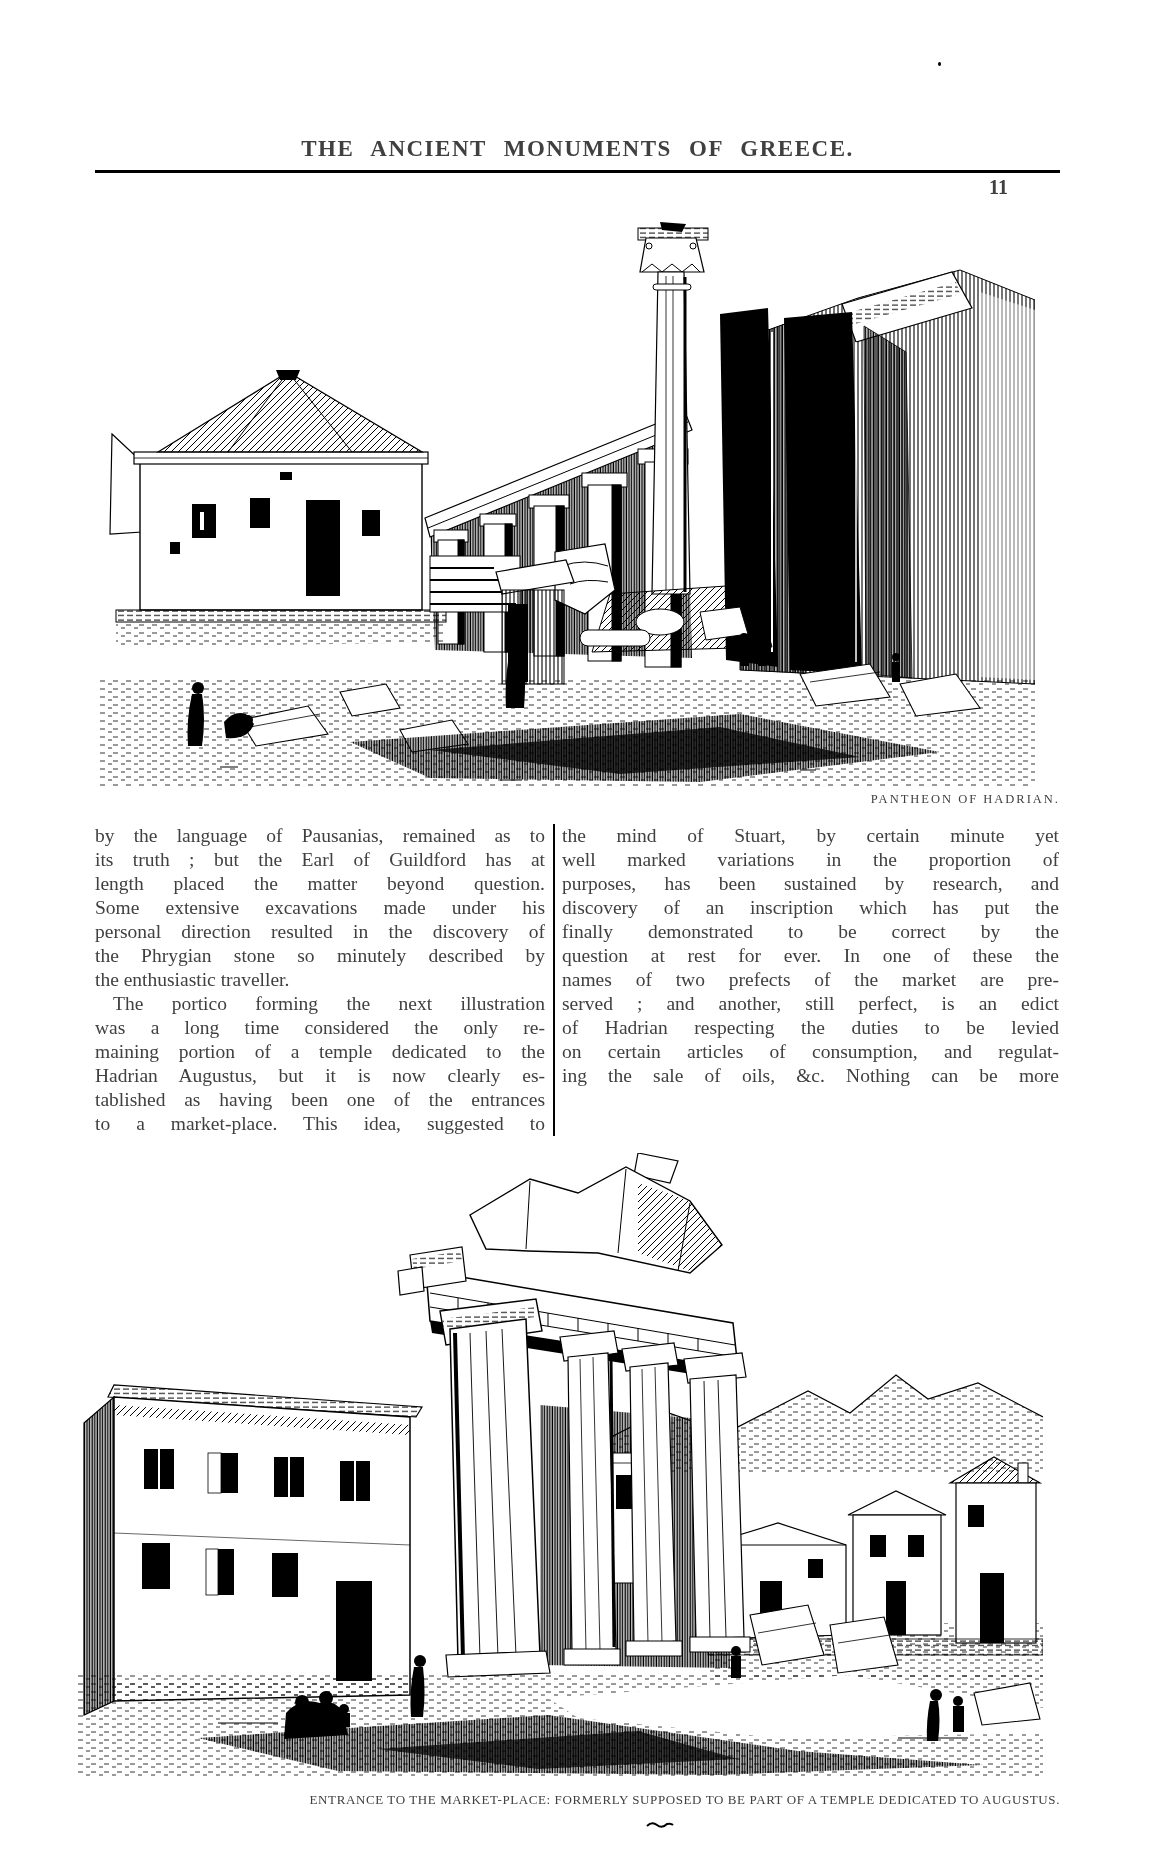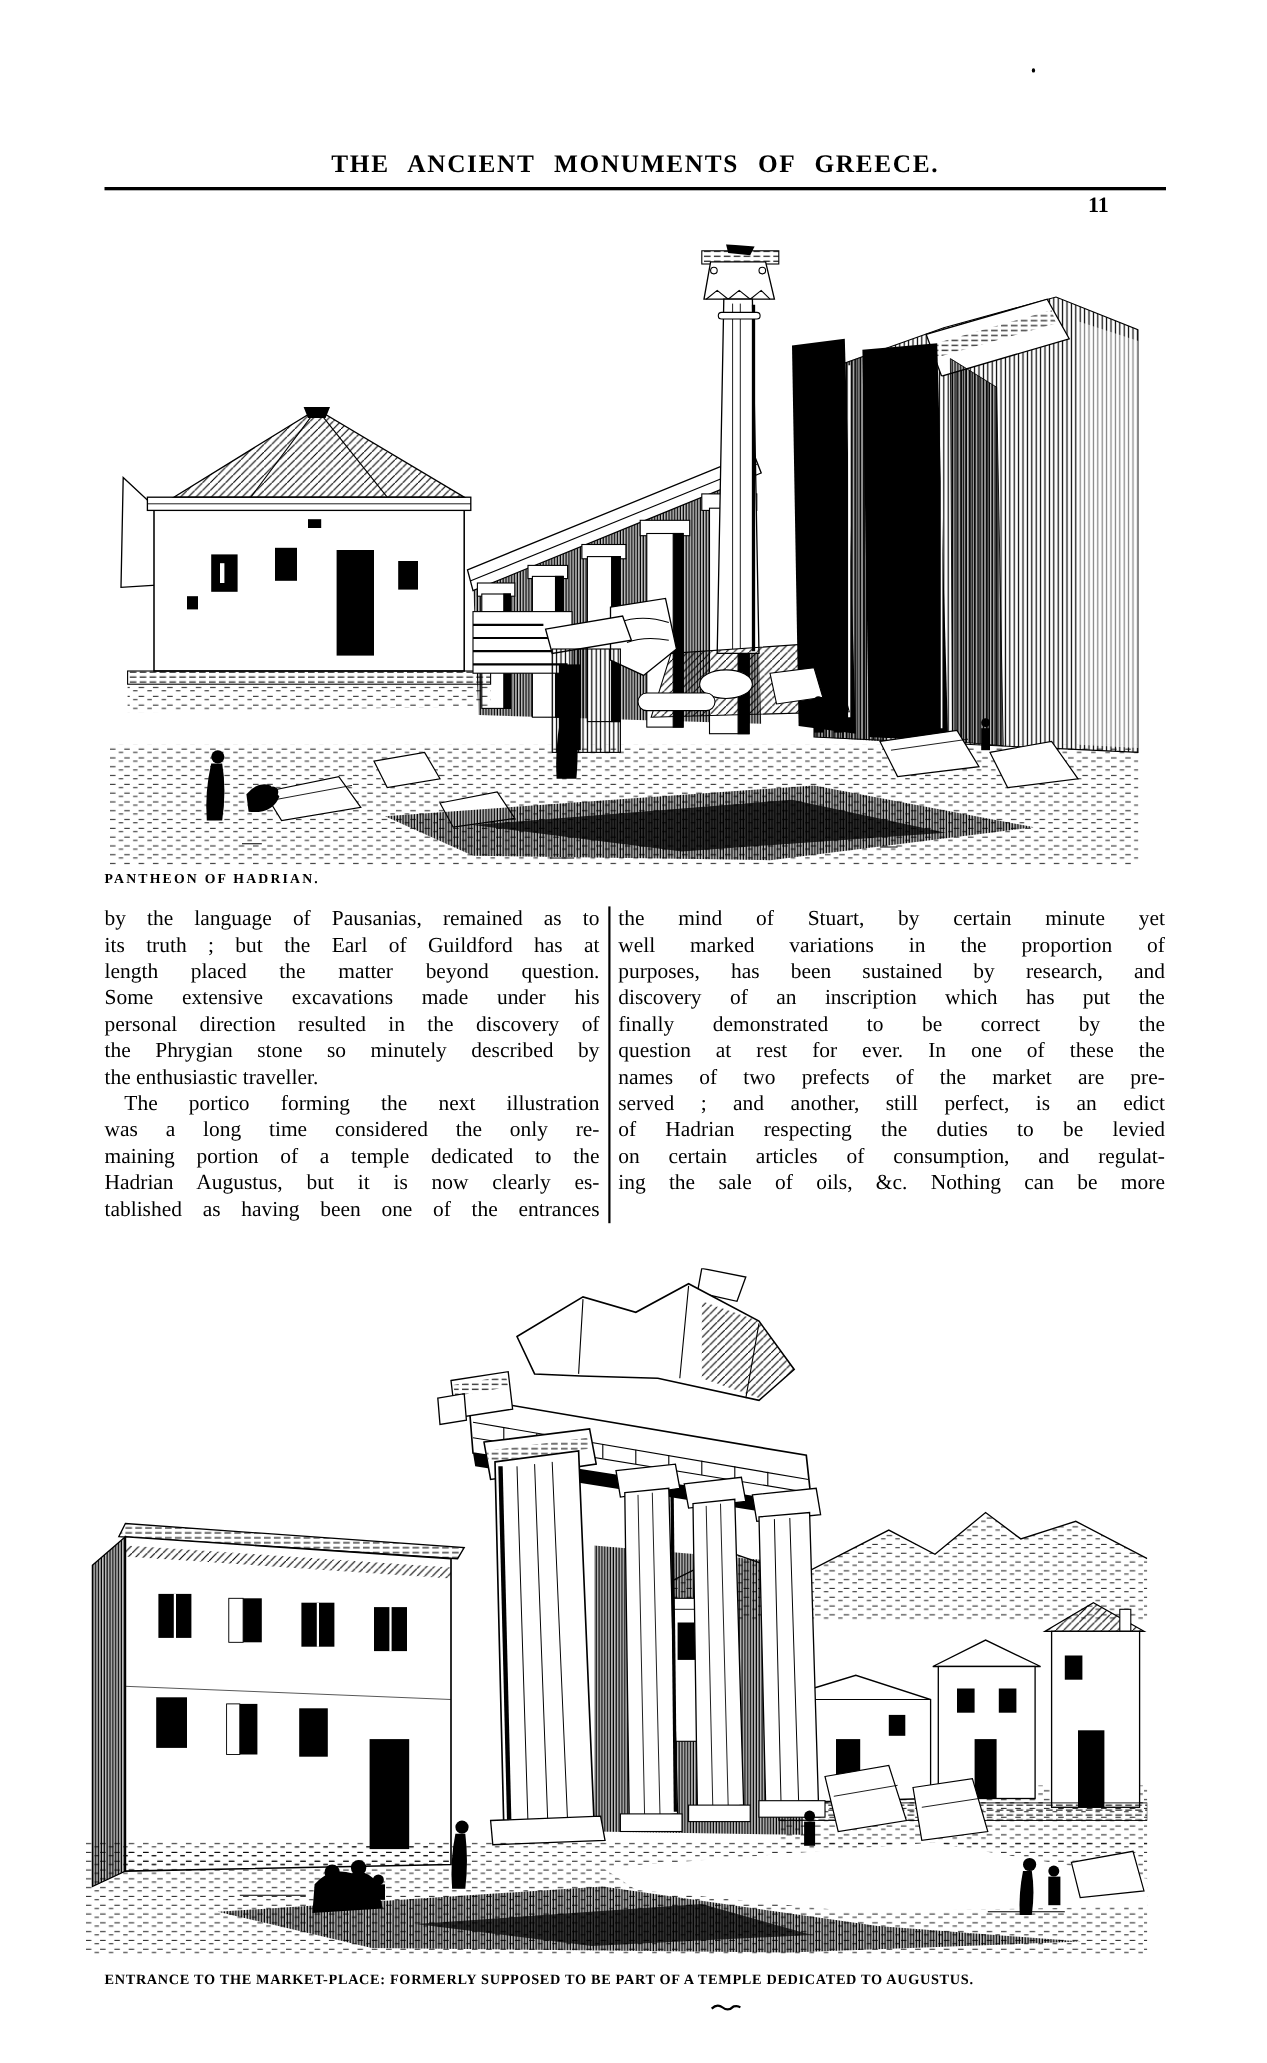--- a/index.html
+++ b/index.html
@@ -1,30 +1,30 @@
 <!DOCTYPE html>
 <html><head>
 <meta charset="utf-8">
 <style>
   html,body{margin:0;padding:0;background:#e8e8e4;}
   .page{
     position:relative;width:1152px;height:1875px;background:#ffffff;
-    font-family:"Liberation Serif","DejaVu Serif",serif;color:#000000;
+    font-family:"Liberation Serif","DejaVu Serif",serif;color:#404040;
     margin:0 auto;overflow:hidden;
   }
   .speck{position:absolute;left:938px;top:62px;width:3px;height:4px;background:#000;border-radius:50%;}
   .header{position:absolute;top:136px;left:95px;width:965px;height:30px;}
   .title{text-align:center;font-size:23px;letter-spacing:1.5px;word-spacing:10px;font-weight:bold;font-stretch:condensed;}
   .pagenum{position:absolute;right:52px;top:3px;font-size:20px;font-weight:bold;margin-top:37px;}
   .rule{position:absolute;top:170px;left:95px;width:965px;height:3px;background:#000;}
   .fig{position:absolute;margin:0;padding:0;}
   .fig svg{display:block;width:100%;height:100%;}
   .fig1{top:222px;left:100px;width:935px;height:565px;}
   .fig2{top:1153px;left:78px;width:965px;height:625px;}
-  .cap{position:absolute;left:95px;width:965px;text-align:left;font-weight:bold;}
+  .cap{position:absolute;left:95px;width:965px;text-align:right;font-weight:normal;}
   .cap1{top:792px;font-size:12.5px;letter-spacing:2px;}
   .cap2{top:1792px;font-size:13px;letter-spacing:0.6px;}
   .cols{position:absolute;top:824px;left:95px;width:965px;display:flex;}
   .colL{width:450px;}
   .divider{width:0;border-left:2px solid #000;margin-left:8px;}
   .colR{width:497px;margin-left:7px;}
   .ln{font-size:19.5px;line-height:24px;text-align:justify;text-align-last:justify;}
   .ln.para-end{text-align-last:left;}
   .ln.indent{text-indent:18px;}
   .endmark{position:absolute;top:1820px;left:645px;}
@@ -178,20 +178,21 @@
       <div class="ln">length placed the matter beyond question.</div>
       <div class="ln">Some extensive excavations made under his</div>
       <div class="ln">personal direction resulted in the discovery of</div>
       <div class="ln">the Phrygian stone so minutely described by</div>
       <div class="ln para-end">the enthusiastic traveller.</div>
       <div class="ln indent">The portico forming the next illustration</div>
       <div class="ln">was a long time considered the only re-</div>
       <div class="ln">maining portion of a temple dedicated to the</div>
       <div class="ln">Hadrian Augustus, but it is now clearly es-</div>
       <div class="ln">tablished as having been one of the entrances</div>
+      <div class="ln">to a market-place. This idea, suggested to</div>
     </div>
     <div class="divider"></div>
     <div class="colR">
       <div class="ln">the mind of Stuart, by certain minute yet</div>
       <div class="ln">well marked variations in the proportion of</div>
       <div class="ln">purposes, has been sustained by research, and</div>
       <div class="ln">discovery of an inscription which has put the</div>
       <div class="ln">finally demonstrated to be correct by the</div>
       <div class="ln">question at rest for ever. In one of these the</div>
       <div class="ln">names of two prefects of the market are pre-</div>

